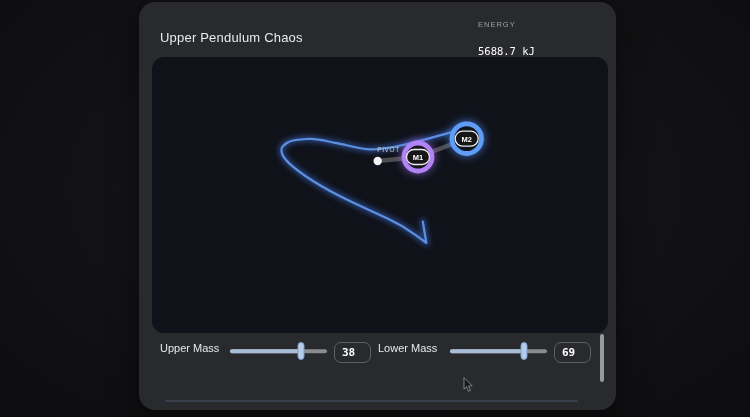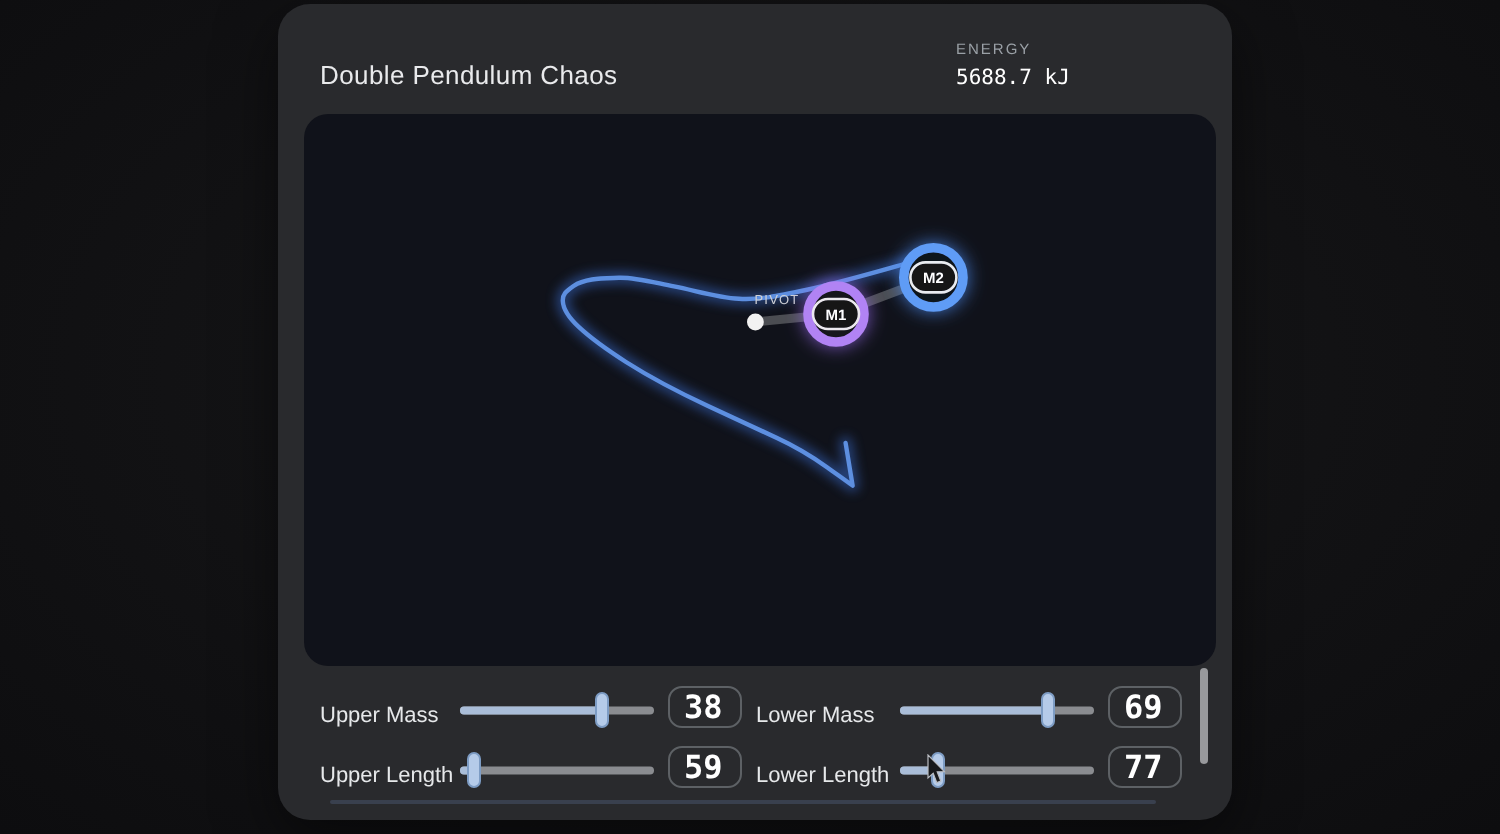--- a/index.html
+++ b/index.html
@@ -17,34 +17,34 @@
   
   .hdr-title{
     position:absolute;left:21px;top:28px;
     font-size:13px;font-weight:500;color:#e9eaec;letter-spacing:.2px;
   }
   .stat{position:absolute;top:18px;}
   .stat-energy{left:339px;}
   .stat-chaos{left:400px;}
   .stat-label{
     font-size:7.5px;color:#9aa0a6;letter-spacing:1px;font-weight:500;
-    text-transform:uppercase;margin-bottom:4px;white-space:nowrap;
+    text-transform:uppercase;margin-bottom:16px;white-space:nowrap;
   }
   .stat-value{
     font-family:"DejaVu Sans Mono", monospace;font-size:10.5px;font-weight:normal;
     color:#ffffff;white-space:nowrap;
   }
   
   .sim-canvas{
     position:absolute;left:13px;top:55px;width:456px;height:276px;
     background:#10121a;border-radius:12px;overflow:hidden;
   }
   .sim-canvas svg{display:block;width:456px;height:276px;}
   
-  .slider-unit{position:absolute;height:22px;display:flex;align-items:flex-end;}
+  .slider-unit{position:absolute;height:22px;display:flex;align-items:flex-start;}
   .slider-label{font-size:11px;color:#e6e8ea;white-space:nowrap;flex:0 0 auto;}
   .u1 .slider-label{width:70px;}
   .u2 .slider-label{width:72px;}
   .track-wrap{position:relative;width:97px;height:18px;flex:0 0 auto;}
   .track{
     position:absolute;left:0;right:0;top:50%;height:3.5px;transform:translateY(-50%);
     background:#8a8c90;border-radius:2px;
   }
   .fill{
     position:absolute;left:0;top:50%;height:3.5px;transform:translateY(-50%);
@@ -53,21 +53,21 @@
   .thumb{
     position:absolute;top:50%;width:7px;height:18px;
     transform:translate(-50%,-50%);
     background:#b5cbe9;border:1px solid #7d9cc4;border-radius:4px;
     box-sizing:border-box;
   }
   .value-box{
     margin-left:7px;width:37px;height:21px;flex:0 0 auto;
     border:1.2px solid #5d6165;border-radius:7px;box-sizing:border-box;
     display:flex;align-items:center;
-    font-family:"DejaVu Sans Mono", monospace;font-size:16px;font-weight:bold;
+    font-family:"DejaVu Sans Mono", monospace;font-size:11px;font-weight:bold;
     color:#ffffff;padding-left:7px;
   }
   .row1{top:340px;}
   .row2{top:370px;}
   .col1{left:21px;}
   .col2{left:239px;}
   
   .vscroll{
     position:absolute;right:12px;top:332px;width:4px;height:48px;
     background:#98999c;border-radius:2px;
@@ -76,21 +76,21 @@
     position:absolute;left:26px;top:398px;width:413px;height:2px;
     background:#39404e;border-radius:1px;
   }
   .cursor{position:absolute;left:324px;top:375px;width:11px;height:16px;pointer-events:none;}
 </style>
 </head>
 <body>
 
 <div class="panel">
 
-  <div class="hdr-title">Double Pendulum Chaos</div>
+  <div class="hdr-title">Upper Pendulum Chaos</div>
 
   <div class="stat stat-energy">
     <div class="stat-label">ENERGY</div>
     <div class="stat-value">5688.7 kJ</div>
   </div>
 
   <div class="sim-canvas">
     <svg viewBox="0 0 456 276">
       <defs>
         <filter id="blur3" x="-50%" y="-50%" width="200%" height="200%">
@@ -142,39 +142,21 @@
   <div class="slider-unit u2 col2 row1">
     <span class="slider-label">Lower Mass</span>
     <div class="track-wrap">
       <div class="track"></div>
       <div class="fill" style="width: 76%;"></div>
       <div class="thumb" style="left: 76%;"></div>
     </div>
     <div class="value-box">69</div>
   </div>
 
-  <div class="slider-unit u1 col1 row2">
-    <span class="slider-label">Upper Length</span>
-    <div class="track-wrap">
-      <div class="track"></div>
-      <div class="fill" style="width: 7%;"></div>
-      <div class="thumb" style="left: 7%;"></div>
-    </div>
-    <div class="value-box">59</div>
-  </div>
 
-  <div class="slider-unit u2 col2 row2">
-    <span class="slider-label">Lower Length</span>
-    <div class="track-wrap">
-      <div class="track"></div>
-      <div class="fill" style="width: 19.2%;"></div>
-      <div class="thumb" style="left: 19.2%;"></div>
-    </div>
-    <div class="value-box">77</div>
-  </div>
 
   <div class="vscroll"></div>
   <div class="hscroll"></div>
 
   <svg class="cursor" viewBox="0 0 11 16">
     <polygon points="1,0.5 1,12 3.6,9.6 5.4,14.3 7.4,13.5 5.6,8.9 9.2,8.8" fill="#17191c" stroke="#b9bcc2" stroke-width="0.6"></polygon>
   </svg>
 
 </div>
 

